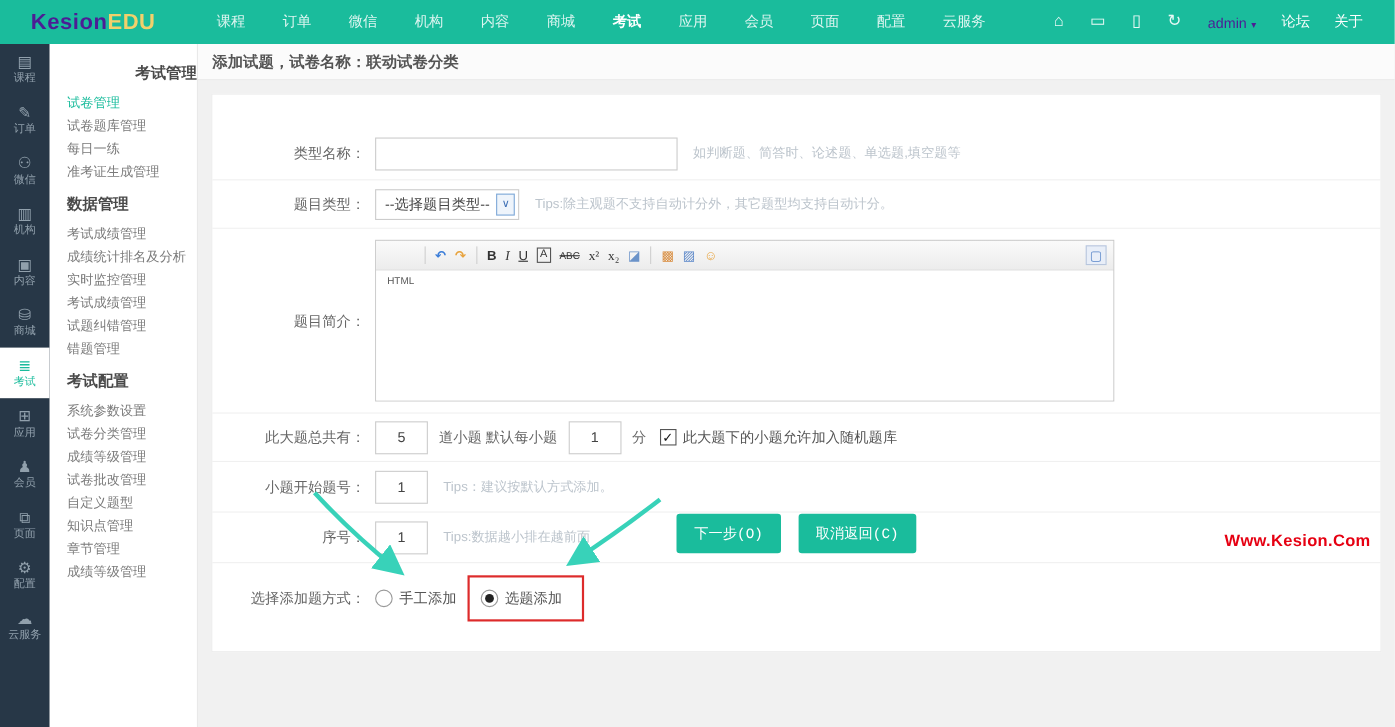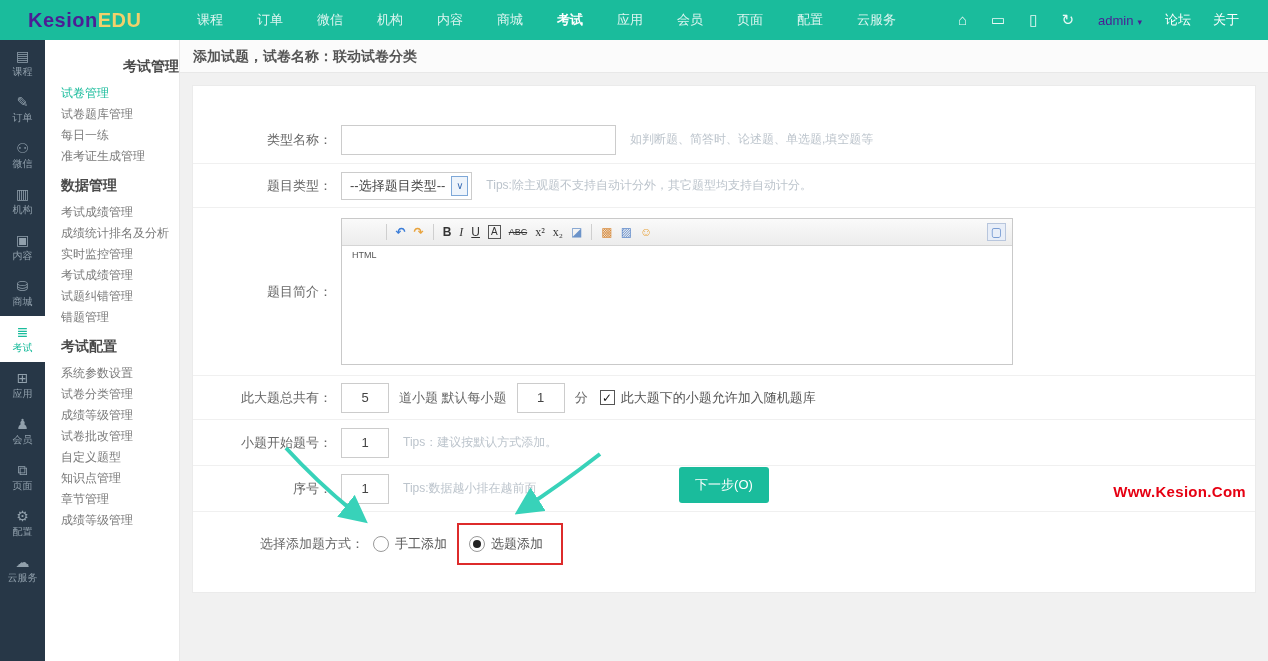--- a/index.html
+++ b/index.html
@@ -37,21 +37,21 @@
   
   .main { position:absolute; left:180px; top:40px; width:1088px; height:468px; background:#f1f1f1; }
   .page-title { height:33px; line-height:33px; background:#fbfbfb; border-bottom:1px solid #e8e8e8; font-size:14px; color:#555; font-weight:bold; padding-left:13px; }
 
   .card { margin:12px 12px 0 12px; background:#fff; border:1px solid #ebebeb; padding:30px 0 18px 0; height:508px; }
   .frow { display:flex; align-items:center; padding:0 24px 0 0; }
   .frow.line { border-bottom:1px solid #f0f0f0; }
   .flabel { width:148px; min-width:148px; text-align:right; font-size:13px; color:#666; padding-right:9px; }
   .tip { font-size:12px; color:#bcc4cc; margin-left:14px; white-space:nowrap; }
 
-  .r1 { height:44px; } .r2 { height:48px; } .r4 { height:44px; } .r5 { height:46px; } .r6 { height:46px; } .r7 { height:64px; position:relative;margin-left:32px; }
+  .r1 { height:44px; } .r2 { height:48px; } .r4 { height:44px; } .r5 { height:46px; } .r6 { height:46px; } .r7 { height:64px; position:relative; }
 
   .sel { display:flex; align-items:center; border:1px solid #ccc; background:#fff; height:28px; padding:0 3px 0 8px; font-size:13px; color:#444; cursor:pointer; }
   .sel .sel-btn { margin-left:6px; border:1px solid #7ea8d8; background:#eef4fb; color:#3c6eb4; font-size:10px; width:17px; height:20px; display:flex; align-items:center; justify-content:center; }
 
   input.txt { border:1px solid #ccc; height:30px; font-size:13px; color:#444; padding:0 6px; outline:none; font-family:inherit; }
   .w-wide { width:275px; }
   .w-num { width:48px; text-align:center; }
   .mid-text { font-size:13px; color:#666; margin:0 10px; white-space:nowrap; }
 
   
@@ -74,21 +74,21 @@
   
   .cbx { width:15px; height:15px; border:1px solid #555; background:#fff; display:inline-flex; align-items:center; justify-content:center; font-size:12px; font-weight:bold; color:#111; margin:0 6px 0 2px; cursor:pointer; }
   .cbx-label { font-size:13px; color:#555; }
   .radio { width:16px; height:16px; border:1px solid #9a9a9a; border-radius:50%; background:#fff; display:inline-block; position:relative; vertical-align:middle; cursor:pointer; }
   .radio.checked::after { content:""; position:absolute; left:3px; top:3px; width:8px; height:8px; border-radius:50%; background:#222; }
   .radio-label { font-size:13px; color:#555; margin:0 4px 0 6px; vertical-align:middle; }
   .red-box { display:inline-flex; align-items:center; border:2px solid #dd2b2b; padding:10px 14px 10px 10px; margin-left:6px; }
 
   
   .footer { position:absolute; left:0; bottom:0; width:100%; height:46px; display:flex; align-items:center; justify-content:center; gap:16px; }
-  .btn { background:#1abc9c; color:#fff; font-size:13px; border:none; border-radius:3px; padding:9px 16px; cursor:pointer; font-family:Liberation Sans, sans-serif; }
+  .btn { background:#1abc9c; color:#fff; font-size:13px; border:none; border-radius:3px; padding:9px 16px; cursor:pointer; font-family:Liberation Mono, monospace; }
   .watermark { position:absolute; right:22px; bottom:8px; color:#e60012; font-size:15px; font-weight:bold; letter-spacing:.3px; }
 
   .overlay { position:absolute; left:0; top:0; width:1268px; height:661px; pointer-events:none; z-index:20; }
 </style>
 </head>
 <body>
 
 <div class="topbar">
   <div class="logo"><span class="p1">Kesion</span><span class="p2">EDU</span></div>
   <div class="topmenu">
@@ -269,20 +269,21 @@
       <span class="red-box">
         <span class="radio checked"></span>
         <span class="radio-label">选题添加</span>
       </span>
     </div>
 
   </div>
 
   <div class="footer">
     <button class="btn">下一步(O)</button>
+    <button class="btn">取消返回(C)</button>
   </div>
   <div class="watermark">Www.Kesion.Com</div>
 </div>
 
 <svg class="overlay" viewBox="0 0 1268 661" xmlns="http://www.w3.org/2000/svg">
   <defs>
     <marker id="ah" markerWidth="7" markerHeight="7" refX="4.5" refY="3.5" orient="auto">
       <path d="M0,0 L7,3.5 L0,7 Z" fill="#38d2b9"></path>
     </marker>
   </defs>

